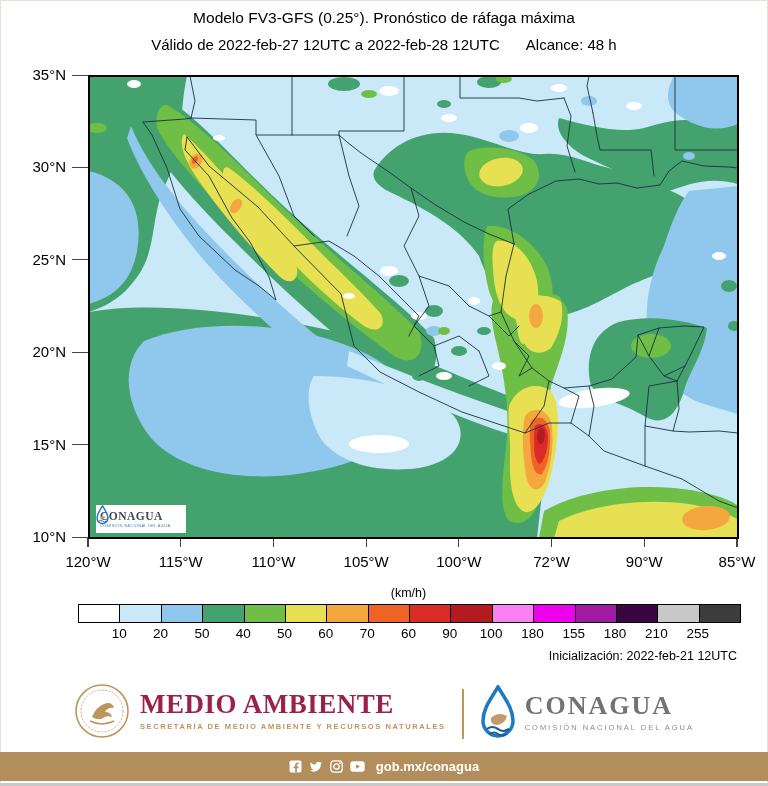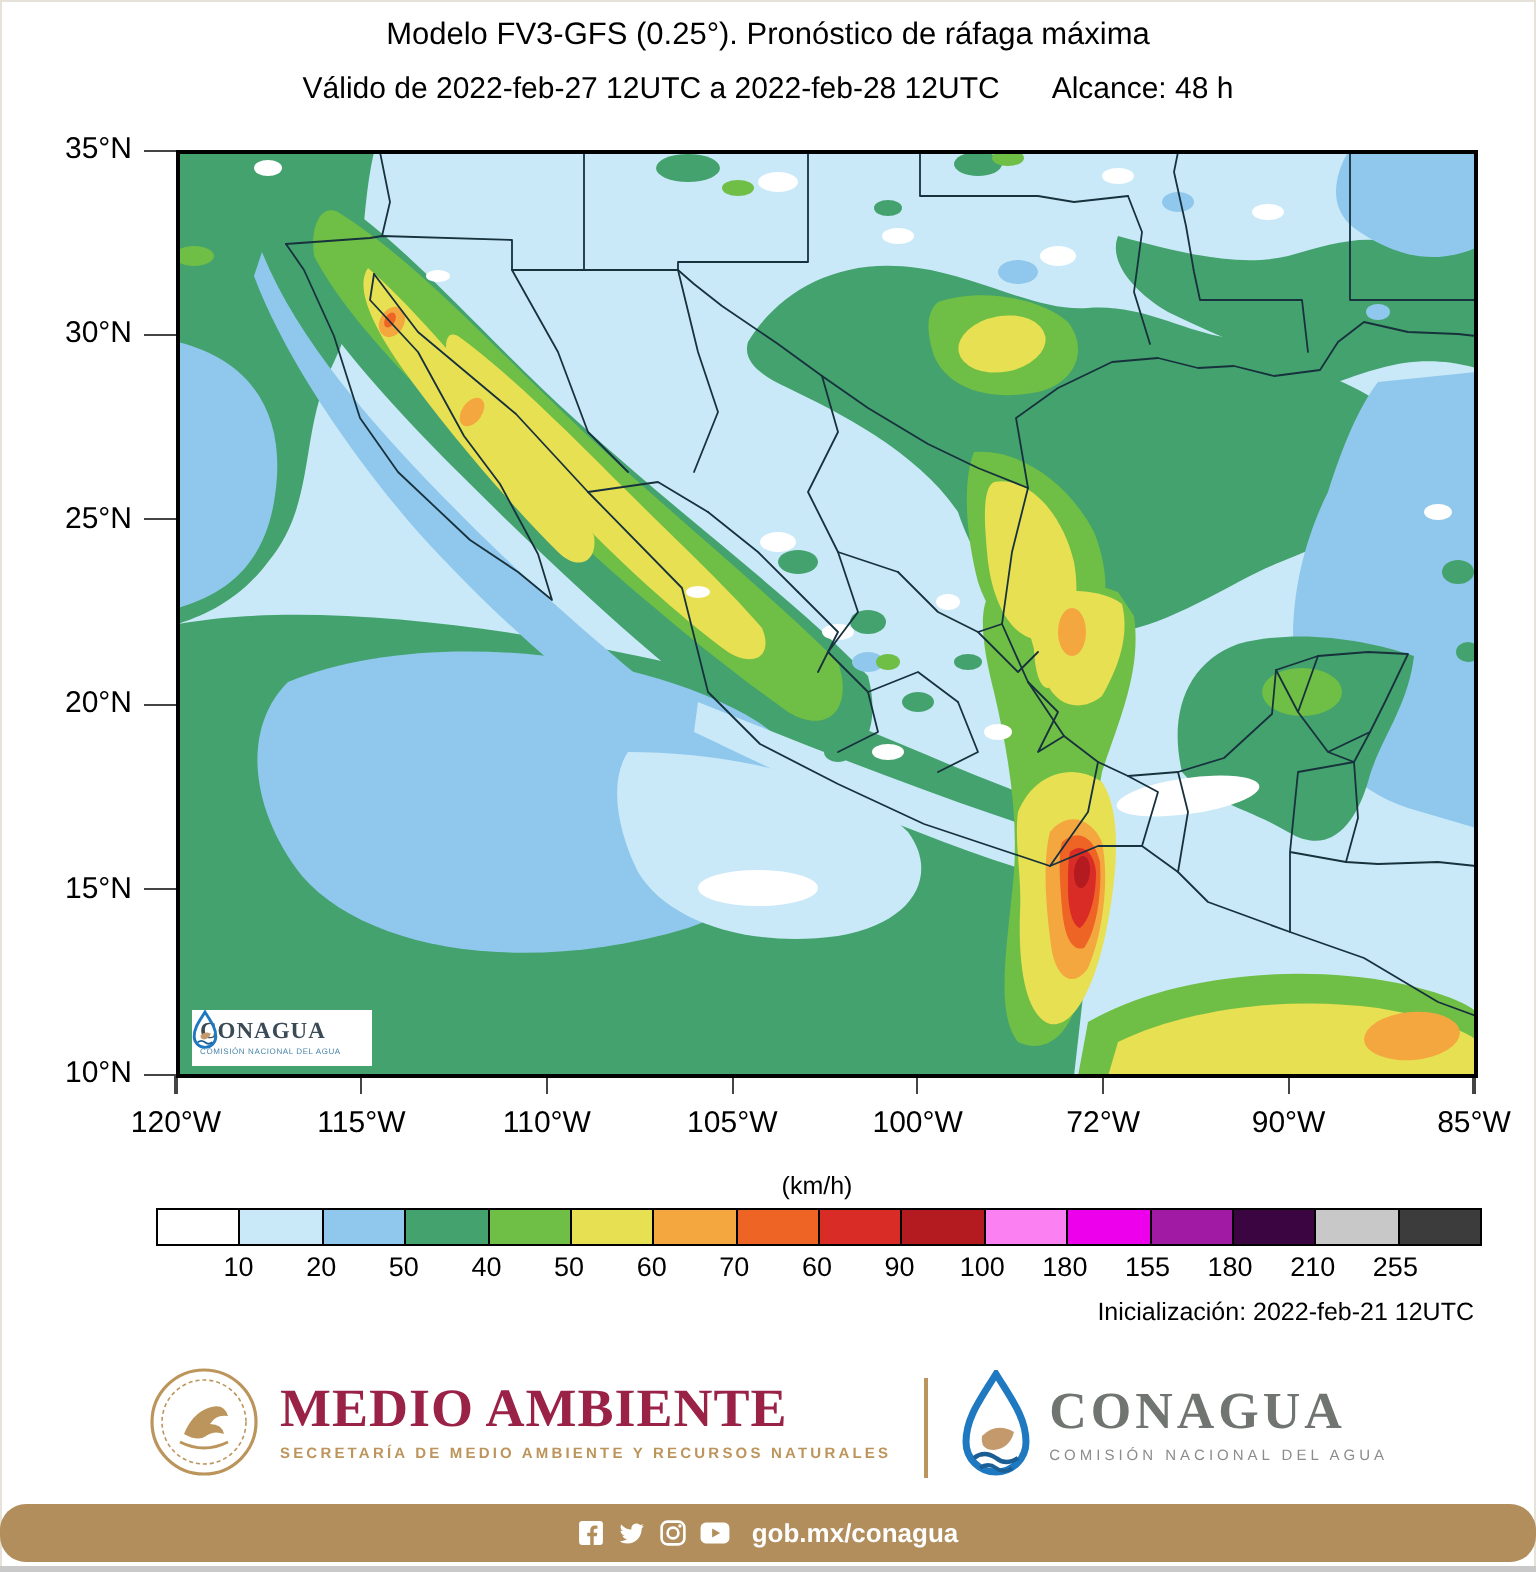--- a/index.html
+++ b/index.html
@@ -29,21 +29,21 @@
   .footer-logos{position:absolute;top:683px;left:0;width:100%;display:flex;align-items:flex-end;justify-content:center;}
   .ma-block{display:flex;align-items:center;gap:10px;}
   .ma-text{display:flex;flex-direction:column;}
   .ma-title{font-family:"Liberation Serif",serif;font-weight:bold;font-size:27px;letter-spacing:0.5px;line-height:1;}
   .ma-sub{font-size:7.5px;font-weight:bold;letter-spacing:1.6px;margin-top:4px;}
   .logo-sep{width:2px;height:50px;margin:0 16px;}
   .cn-block{display:flex;align-items:center;gap:9px;}
   .cn-text{display:flex;flex-direction:column;}
   .cn-title{font-family:"Liberation Serif",serif;font-weight:600;font-size:26px;letter-spacing:2px;line-height:1;}
   .cn-sub{font-size:7.5px;letter-spacing:2px;margin-top:4px;}
-  .gov-bar{position:absolute;top:752px;left:0;width:100%;height:29px;display:flex;align-items:center;justify-content:center;gap:7px;border-radius:13px;}
+  .gov-bar{position:absolute;top:752px;left:0;width:100%;height:29px;display:flex;align-items:center;justify-content:center;gap:7px;}
   .gov-url{color:#fff;font-weight:bold;font-size:13px;margin-left:4px;}
   .social{display:flex;align-items:center;gap:7px;}
   .social span{display:inline-flex;}
   .bottom-strip{position:absolute;top:783px;left:0;width:100%;height:3px;background:#c9c9c9;}
 </style>
 <style>.c0{fill:#FFFFFF;}.c1{fill:#C9E9F8;}.c2{fill:#8FC8EC;}.c3{fill:#44A26E;}.c4{fill:#6FBE45;}.c5{fill:#E7E052;}.c6{fill:#F5A73F;}.c7{fill:#EE6425;}.c8{fill:#DA2C26;}.c9{fill:#B31B20;}</style></head>
 <body>
 
 <div class="page">
 

